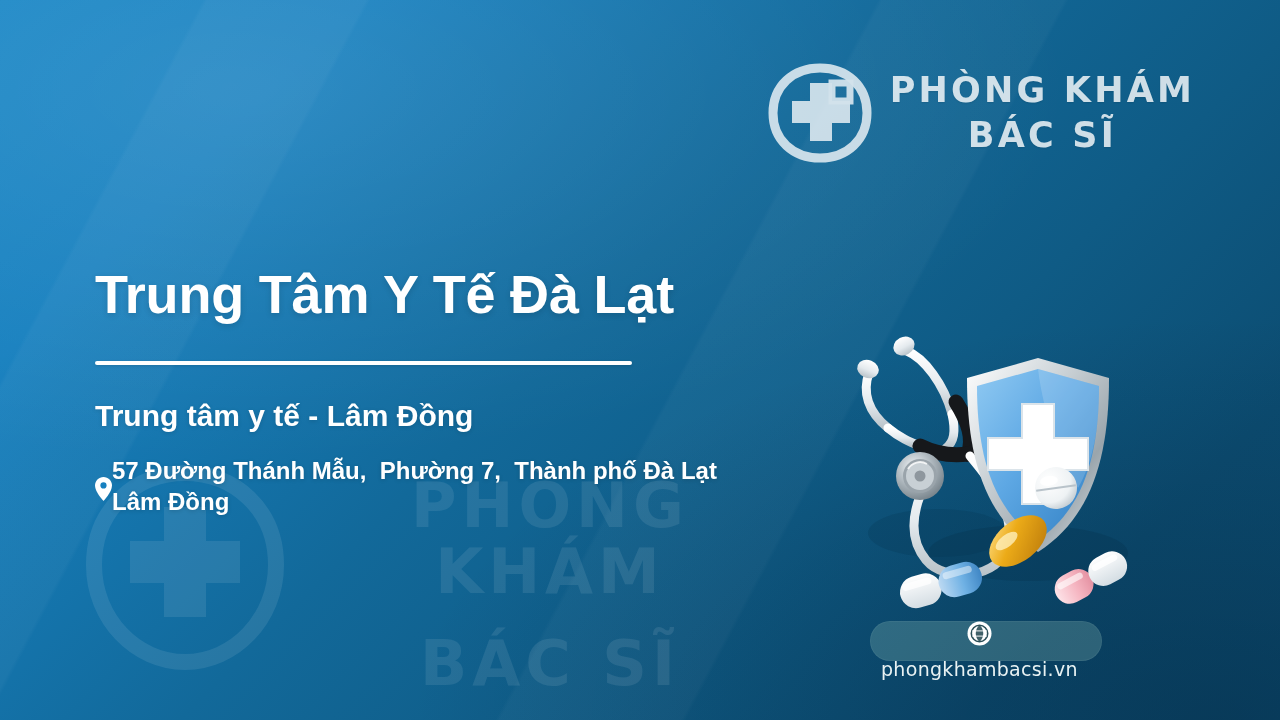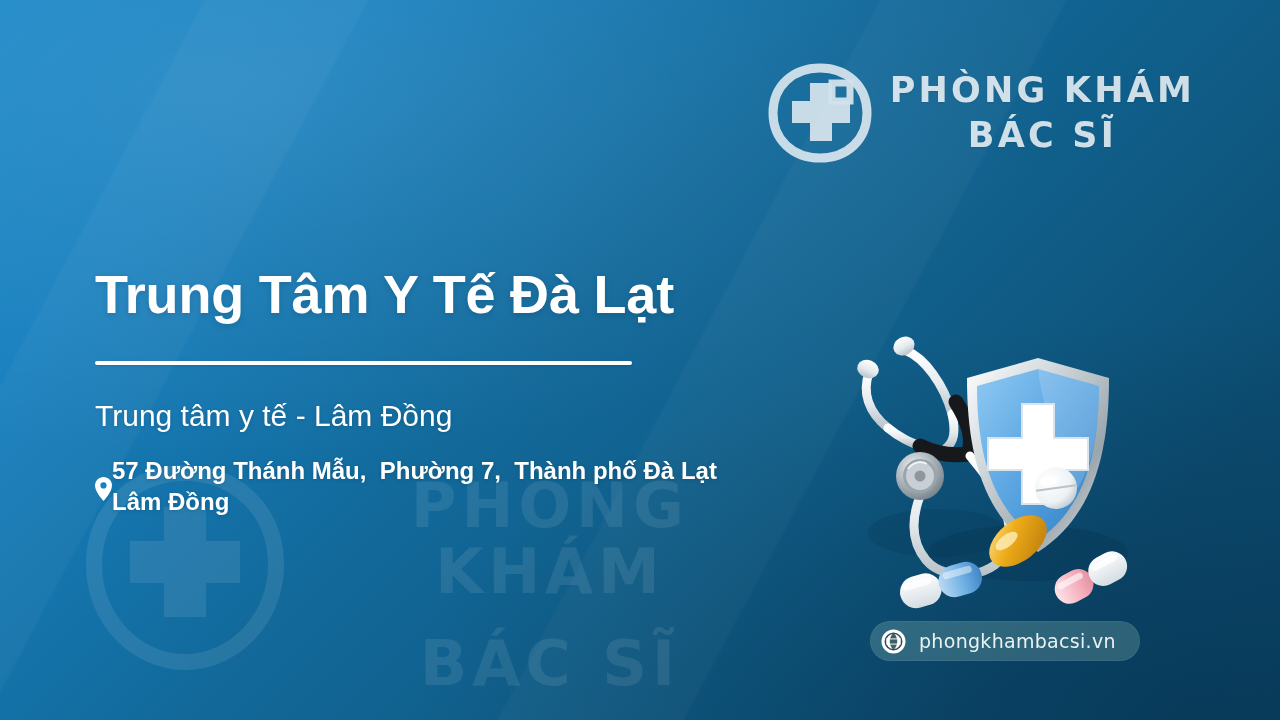--- a/index.html
+++ b/index.html
@@ -63,39 +63,40 @@
   #title{
     color:#ffffff;font-size:54px;line-height:62px;font-weight:bold;
     letter-spacing:-0.2px;margin:0;white-space:nowrap;
     text-shadow:0 2px 6px rgba(0,0,0,.14);
   }
   #divider{
     margin-top:36px;width:537px;height:4px;background:#ffffff;border-radius:2px;
     box-shadow:0 1px 3px rgba(0,0,0,.12);
   }
   #subtitle{
-    margin-top:32px;color:#ffffff;font-size:30px;line-height:38px;font-weight:normal;
+    margin-top:32px;color:#ffffff;font-size:30px;line-height:38px;font-weight:bold;
     text-shadow:0 1px 4px rgba(0,0,0,.14);
   }
   #address-row{
     margin-top:20px;display:flex;align-items:center;
   }
   #address-row .pin{width:17px;height:24px;margin-top:6px;flex:0 0 auto;}
   #address-text{
     color:#ffffff;font-size:24px;line-height:31px;font-weight:bold;
     white-space:pre-wrap;text-shadow:0 1px 4px rgba(0,0,0,.16);
   }
 
   
   #url-pill{
     position:absolute;left:870px;top:621px;height:40px;
     display:flex;align-items:center;gap:13px;
     padding:0 24px 0 11px;border-radius:21px;
     background:rgba(163,214,198,0.24);
     box-shadow:inset 0 0 0 1px rgba(255,255,255,0.05);
+    flex-direction:column;
   }
   #url-pill .globe{width:25px;height:25px;flex:0 0 auto;}
   #url-pill .url-text{
     color:#e9f2f3;font-size:19px;line-height:20px;letter-spacing:.3px;
     font-family:"DejaVu Sans","Liberation Sans",sans-serif;
   }
 
   
   #illustration{position:absolute;left:828px;top:328px;width:350px;height:295px;}
 </style>

